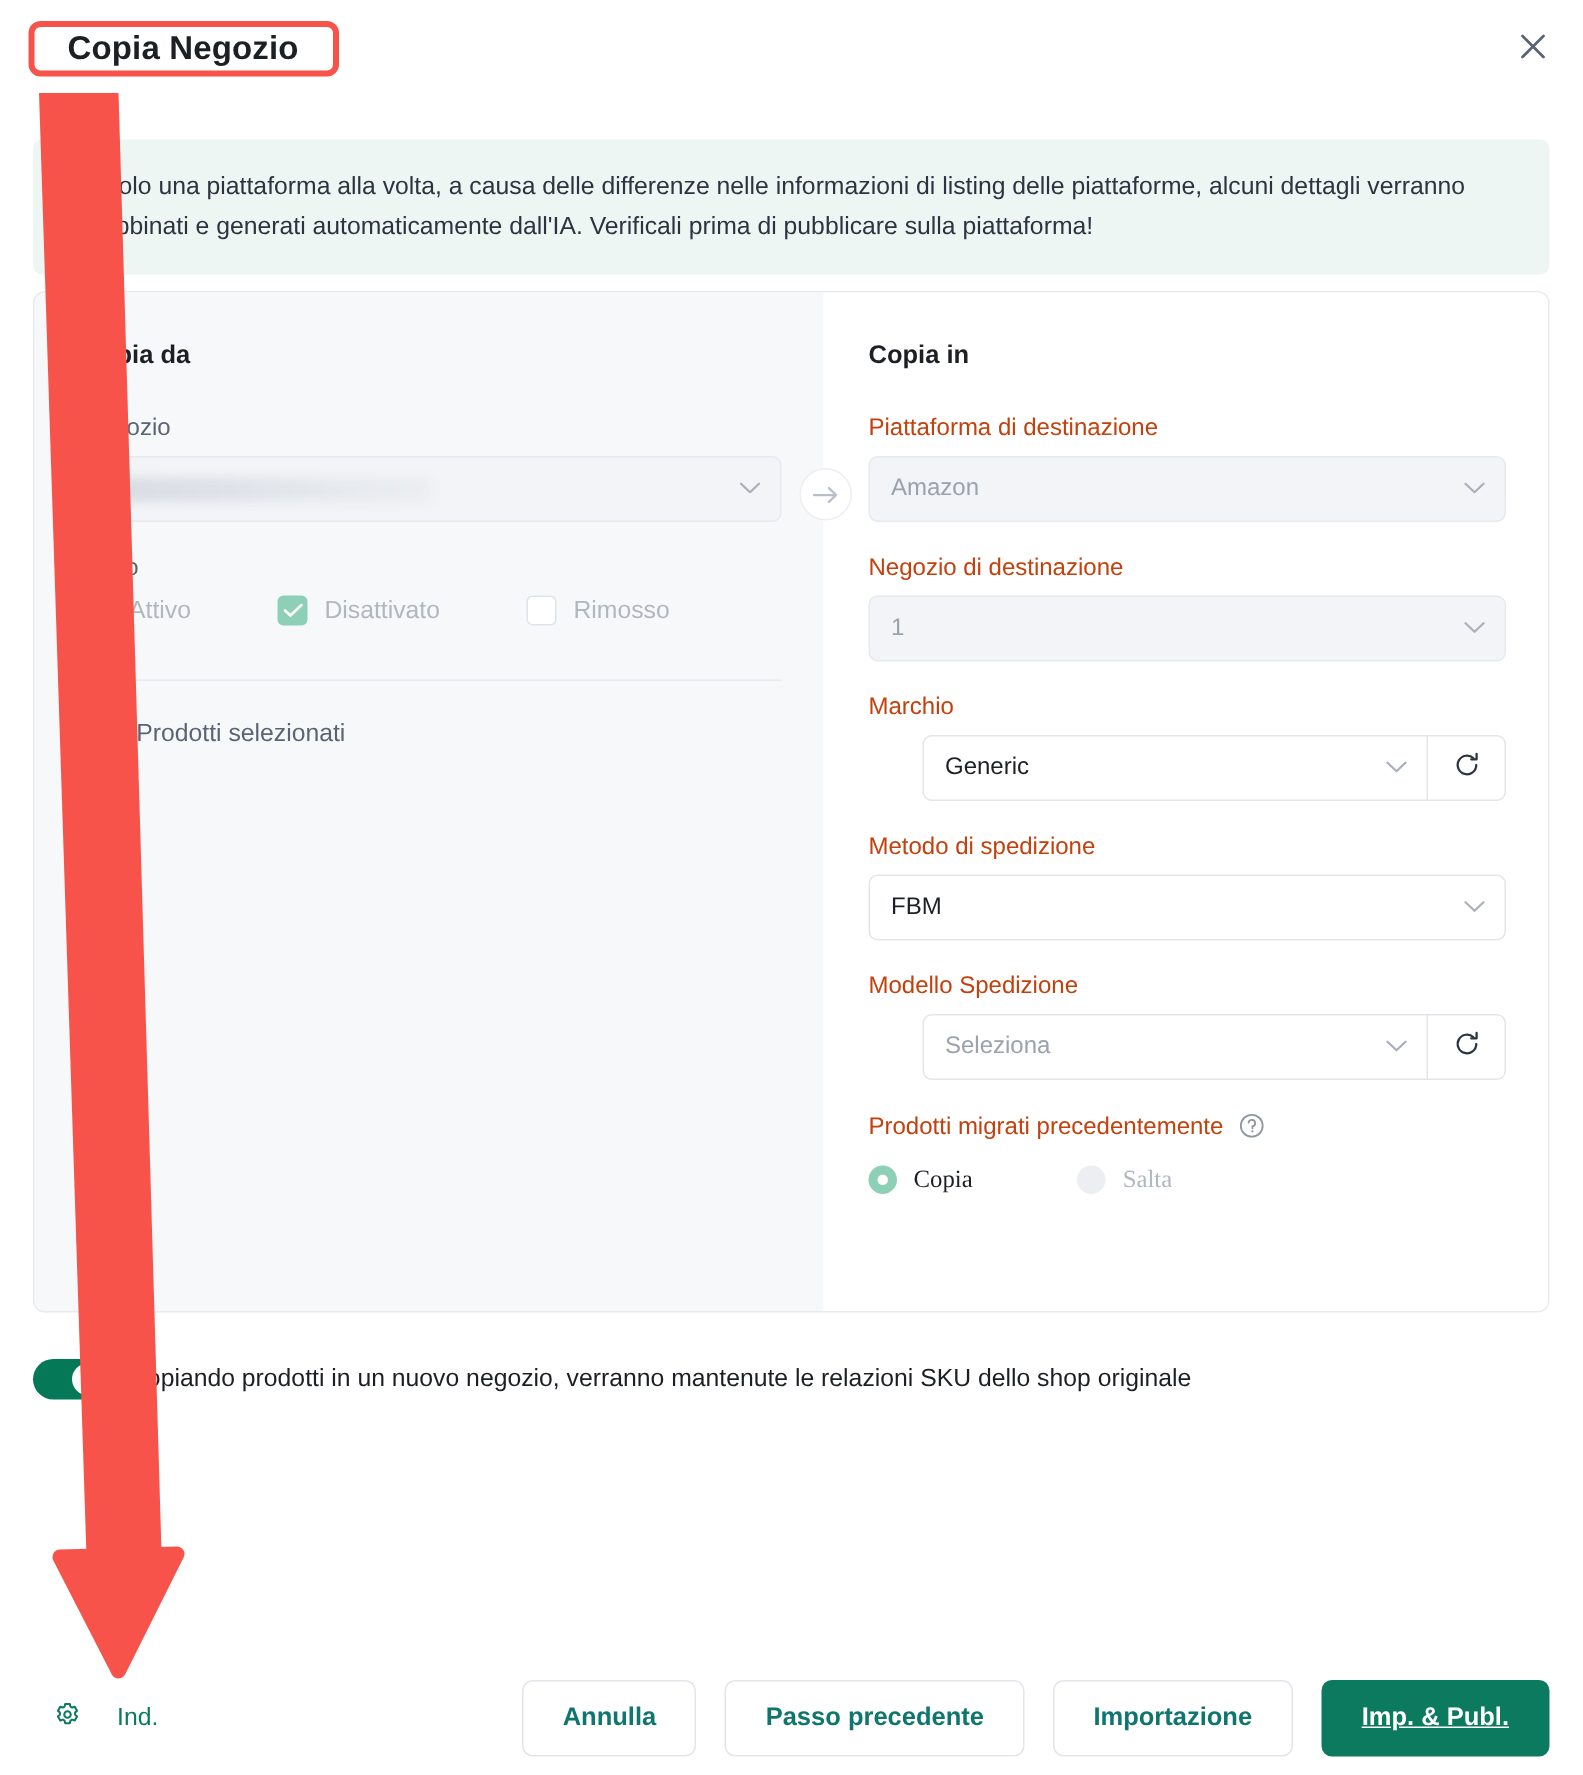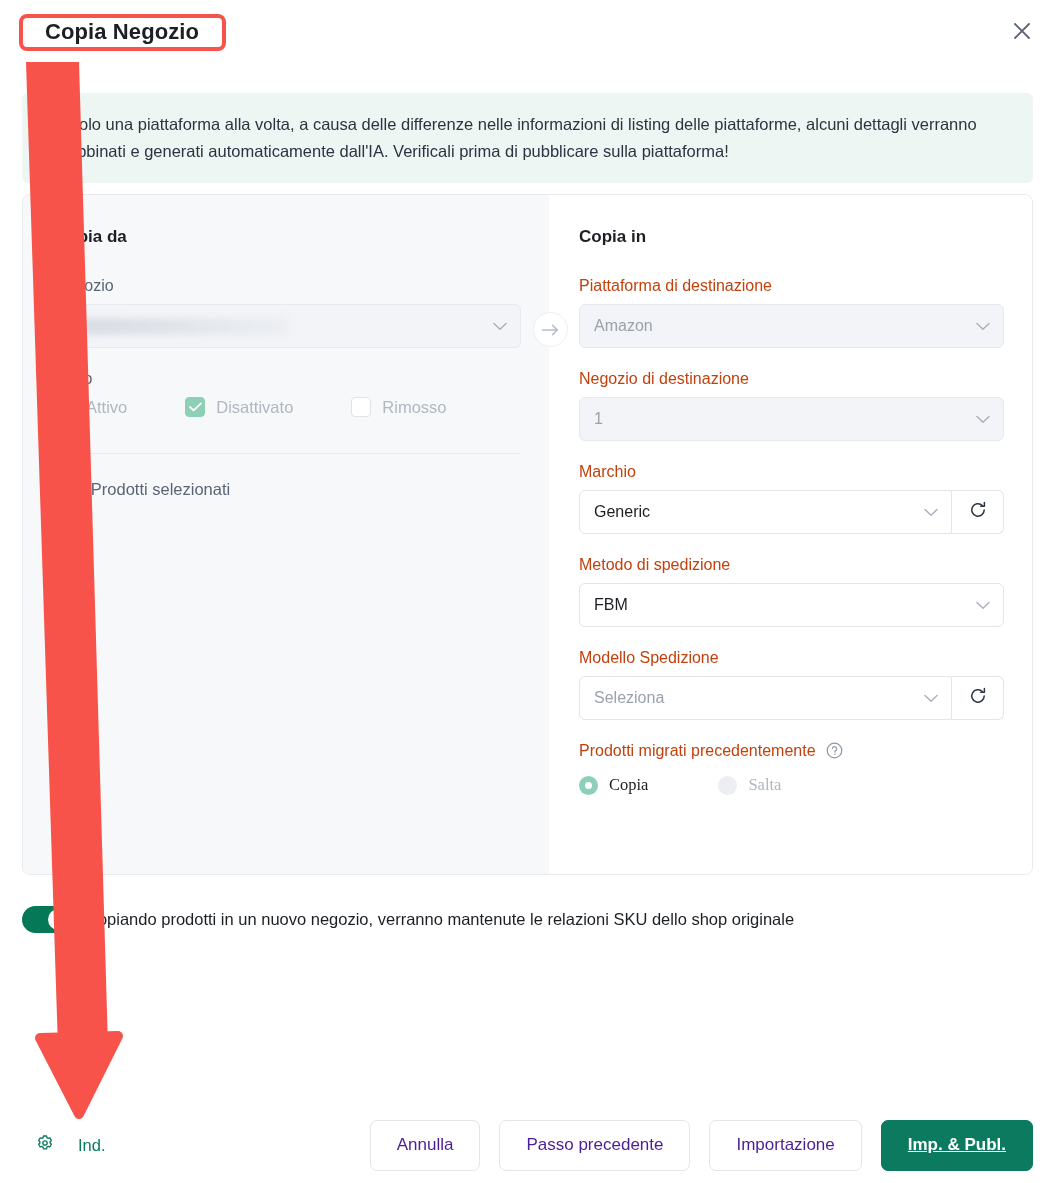--- a/index.html
+++ b/index.html
@@ -117,21 +117,21 @@
   }
   .select.placeholder { color: #9aa2ae; }
   .chev {
     position: absolute;
     right: 13px; top: 50%;
     transform: translateY(-50%);
     color: #aab1bd;
     pointer-events: none;
   }
   .select-group { display: flex; align-items: stretch; }
-  .select-group .select { flex: 1; border-top-right-radius: 0; border-bottom-right-radius: 0; }
+  .select-group .select { flex: 1; border-top-right-radius: 0; border-bottom-right-radius: 0; margin-left: 36px; }
   .refresh-btn {
     width: 52px; height: 44px;
     border: 1px solid #e2e5ea;
     border-left: none;
     border-radius: 0 6px 6px 0;
     background: #ffffff;
     display: flex; align-items: center; justify-content: center;
     color: #2b3440;
     cursor: pointer;
   }
@@ -239,27 +239,27 @@
     color: #0b7a5e;
     font-size: 16.5px;
     cursor: pointer;
   }
   .footer-spacer { flex: 1; }
   .btn {
     height: 51px;
     border-radius: 7px;
     border: 1px solid #e2e5ea;
     background: #ffffff;
-    color: #4c1d95;
+    color: #0f766e;
     font-size: 17px;
     font-family: "Liberation Sans", sans-serif;
     padding: 0 26px;
     margin-left: 19px;
     cursor: pointer;
-    display: flex; align-items: center; justify-content: center;
+    display: flex; align-items: center; justify-content: center; font-weight: bold;
   }
   .btn.primary {
     background: #0b7a5e;
     border-color: #0b7a5e;
     color: #ffffff;
     font-weight: 700;
     text-decoration: underline;
   }
 
   

